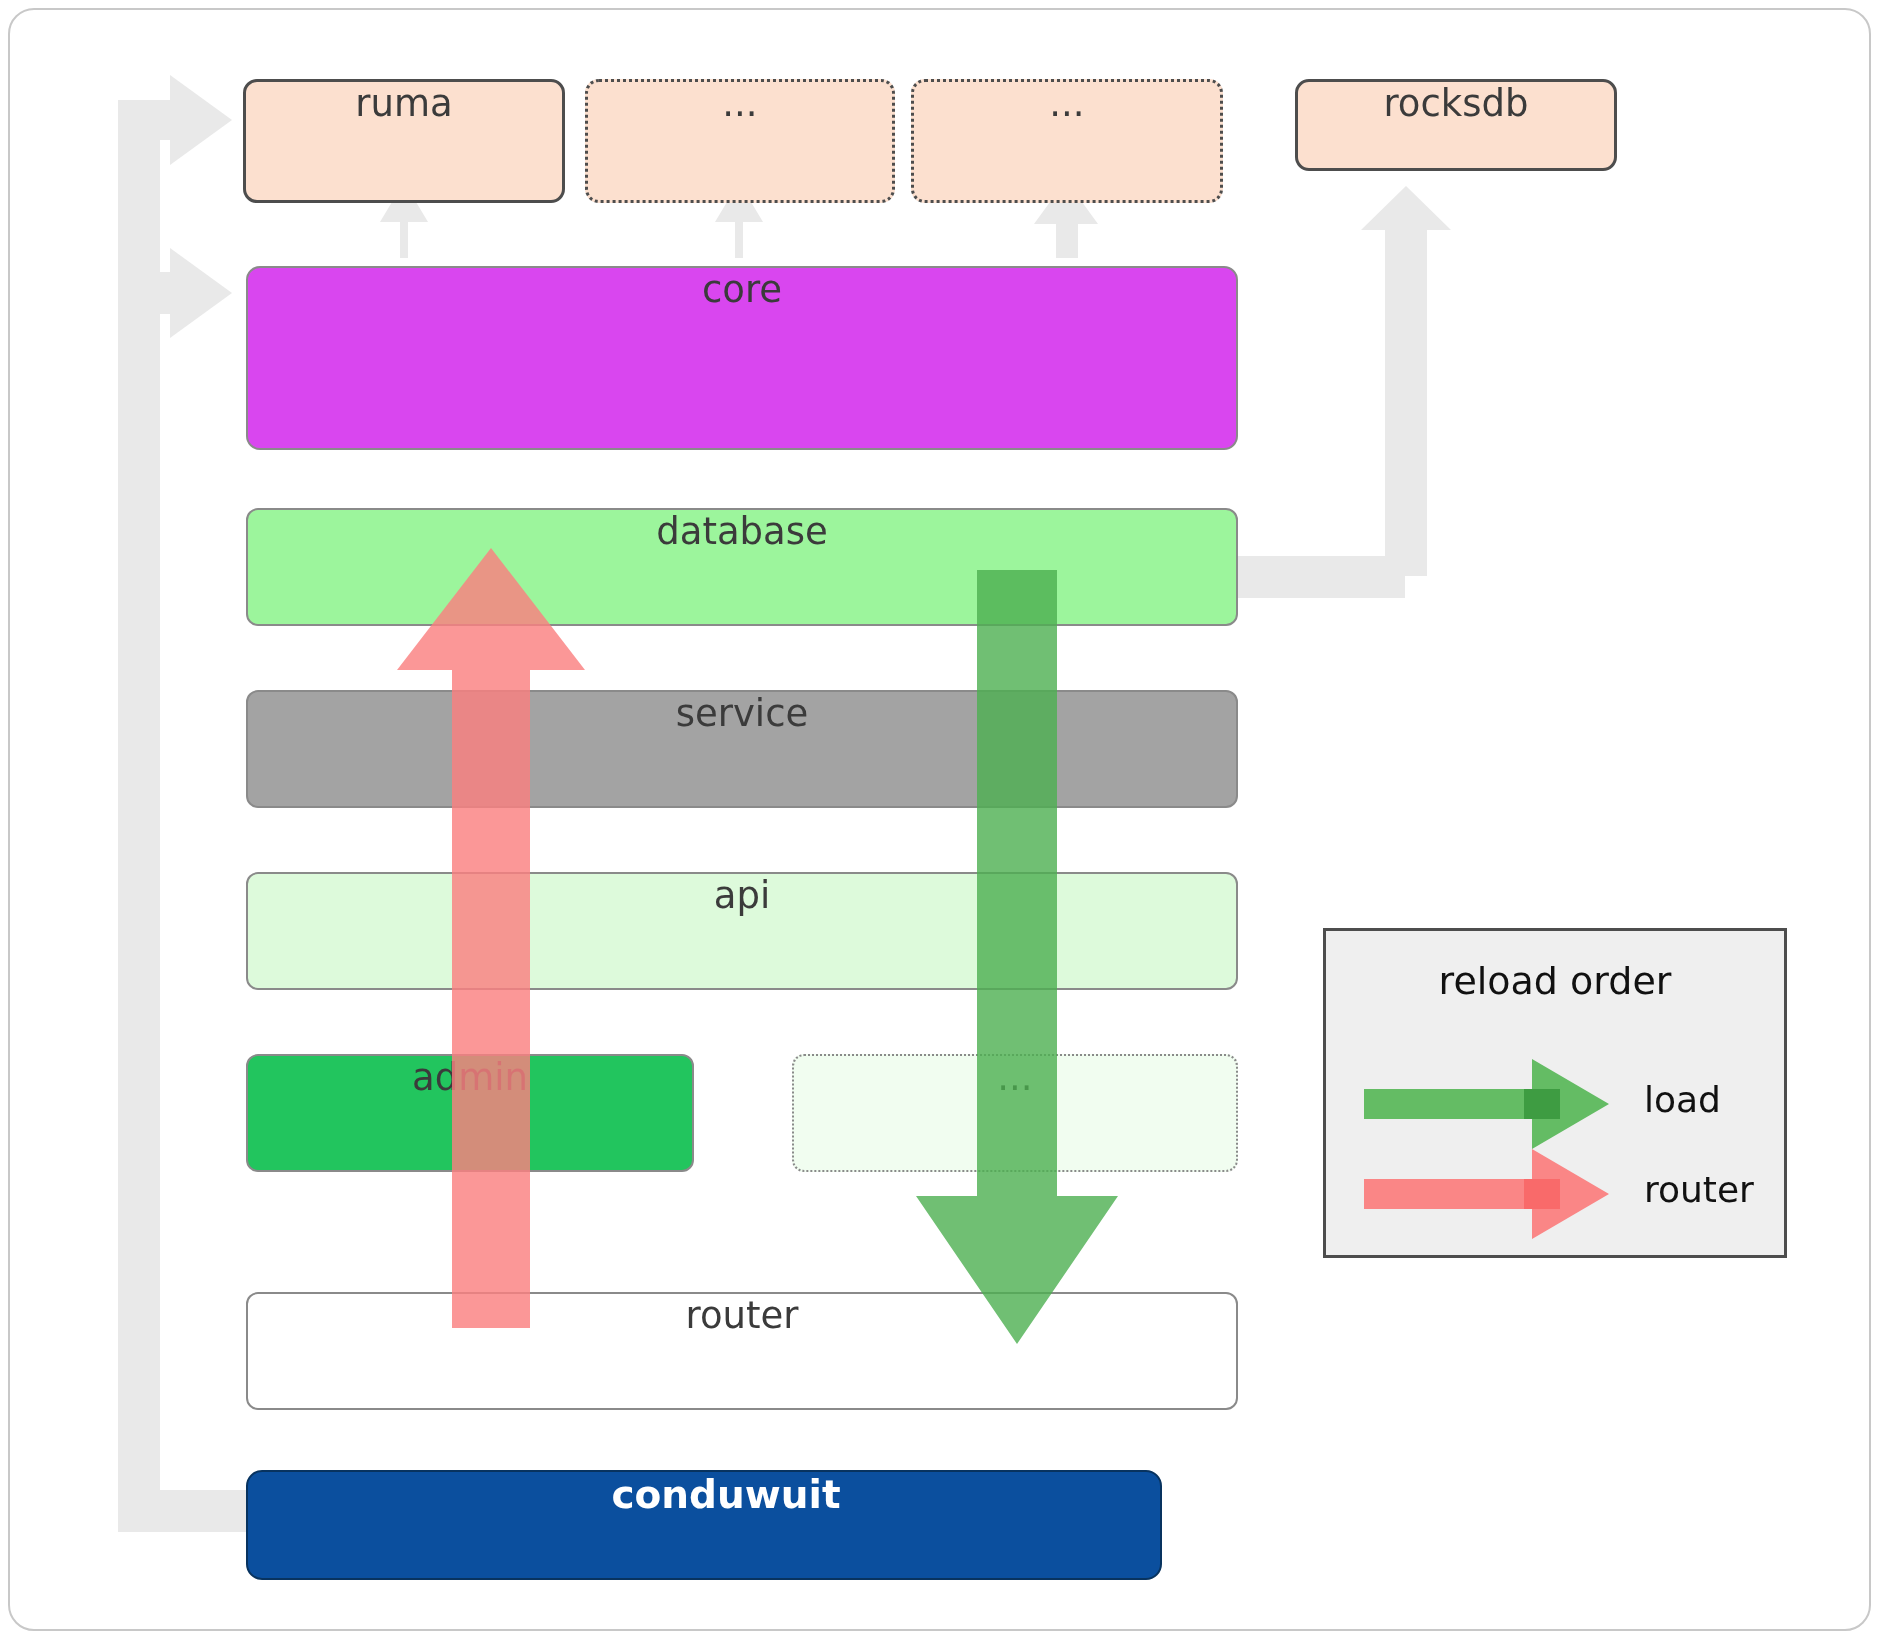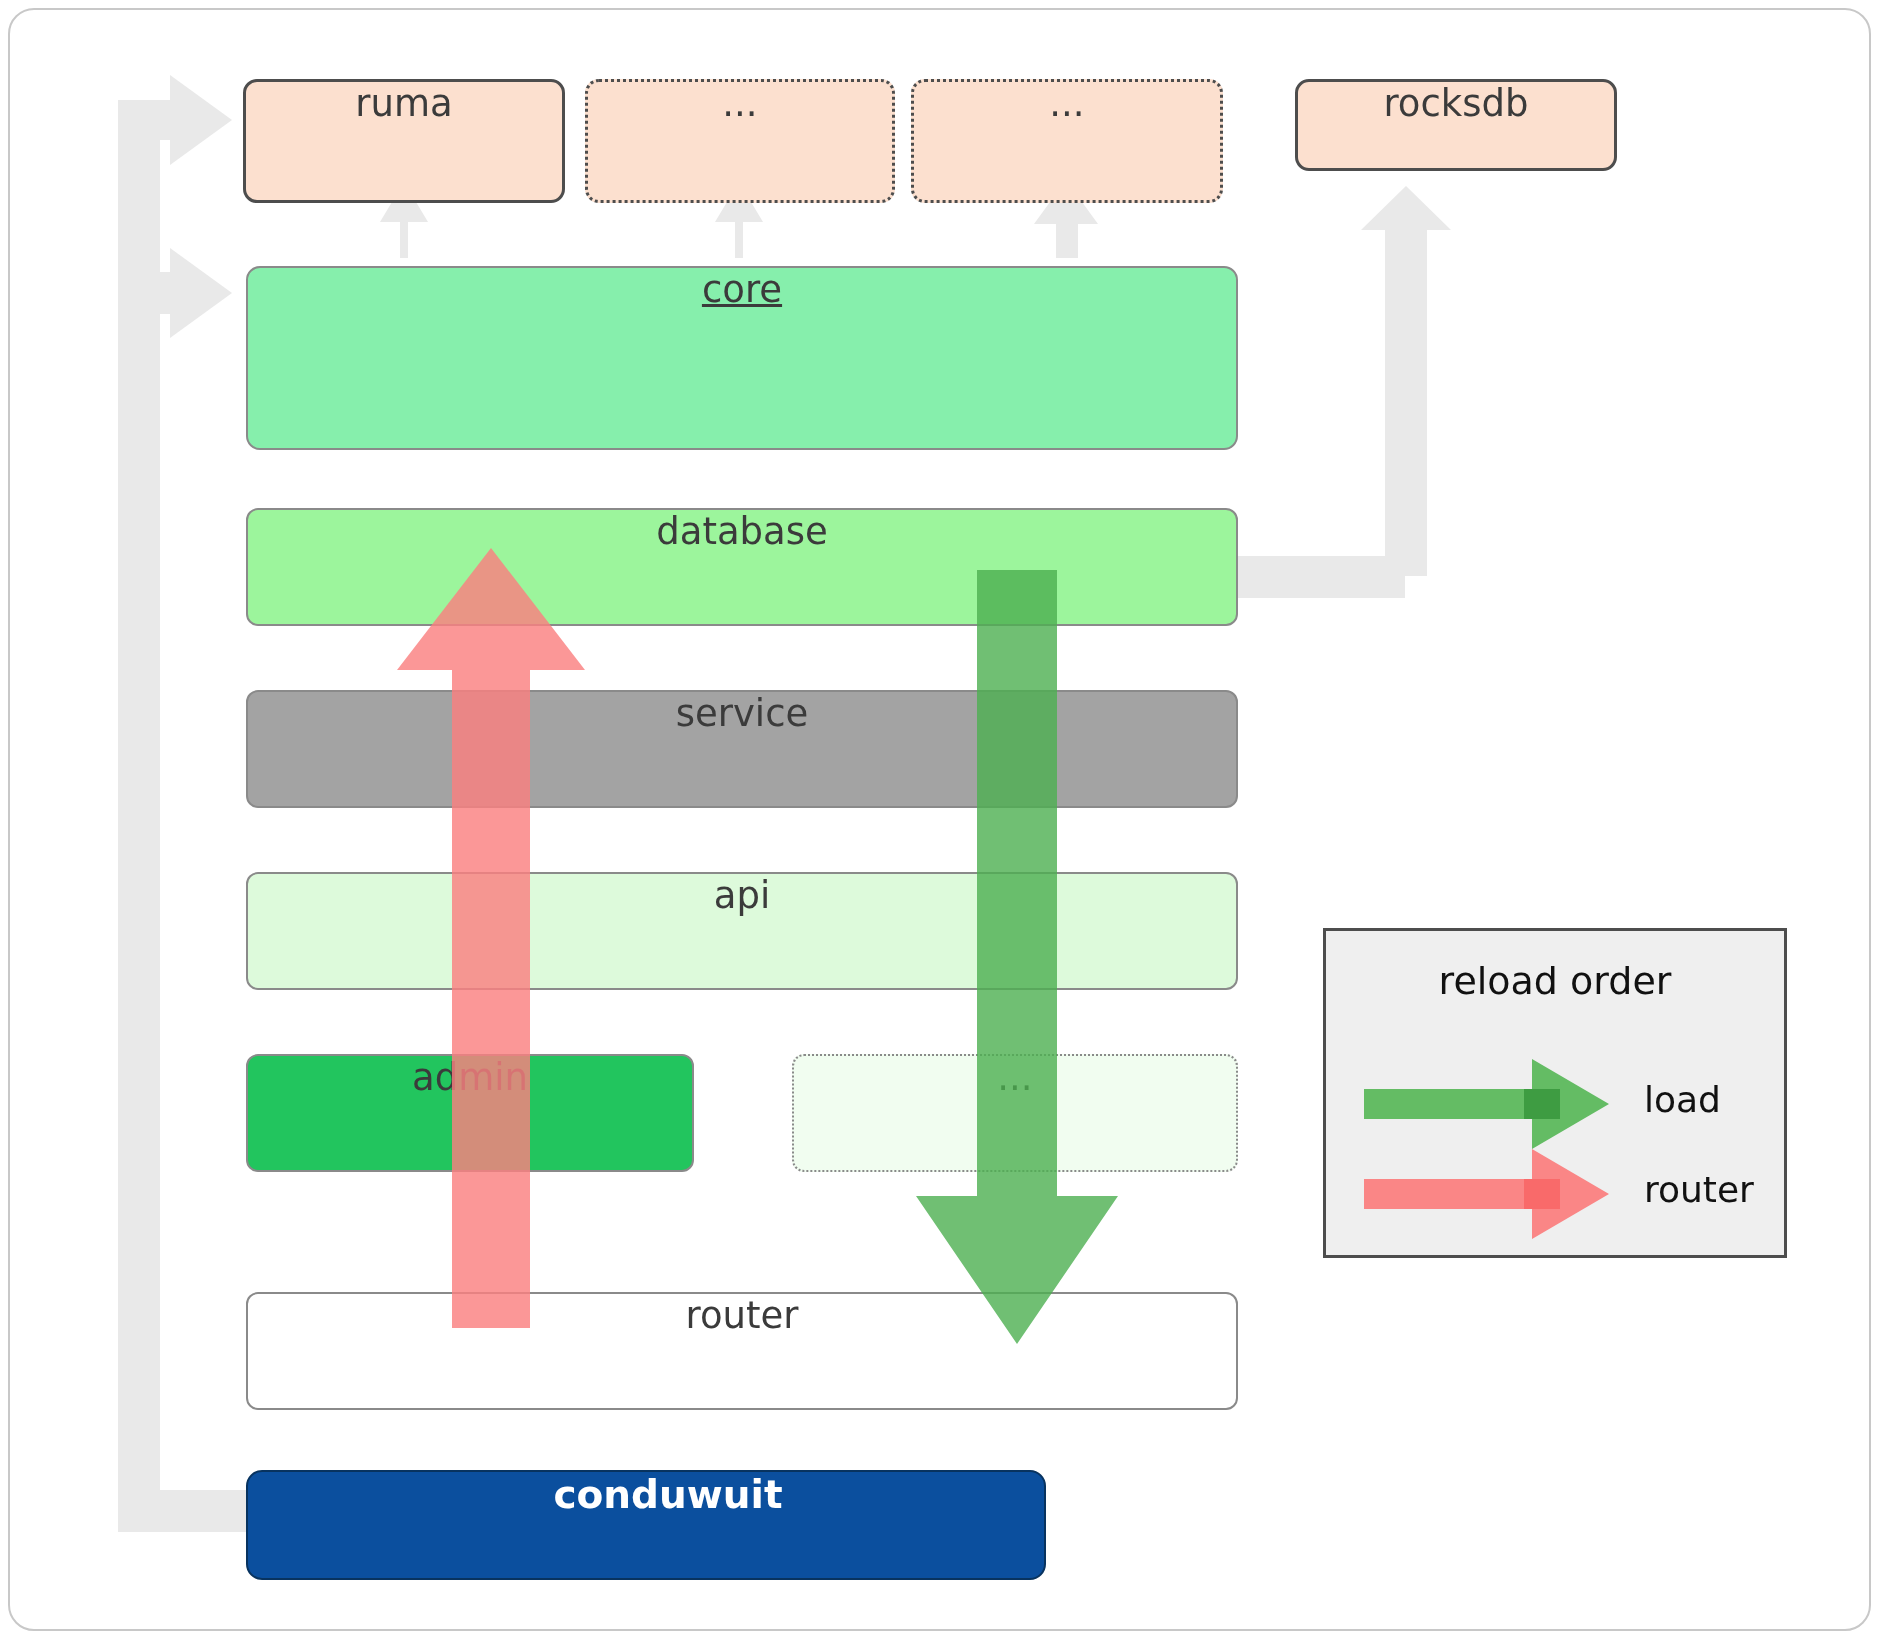--- a/index.html
+++ b/index.html
@@ -23,21 +23,21 @@
     display:flex;align-items:flex-start;justify-content:center;
     box-sizing:border-box;
     color:#3b3b3b;
     font-size:37px;
     border-radius:14px;
   }
   .solid{border:3px solid #4d4d4d;}
   .dotted{border:3px dotted #4d4d4d;}
   .thin{border:2px solid #8a8a8a;}
   .orange{background:#fce0cf;}
-  .blue{background:#86efac;text-decoration:underline;}
+  .blue{background:#d946ef;}
   .lay{border-radius:12px;}
   .svgwrap{position:absolute;left:0;top:0;width:1883px;height:1643px;pointer-events:none;}
   .legendbox{
     position:absolute;
     background:#efefef;
     border:3px solid #4d4d4d;
     box-sizing:border-box;
   }
   .legend-title{
     position:absolute;
@@ -135,21 +135,21 @@
       <polygon points="452,1328 530,1328 530,670 585,670 491,548 397,670 452,670"></polygon>
     </g>
   </svg>
 
   <svg class="svgwrap" viewBox="0 0 1883 1643">
     <g fill="#4caf50" opacity="0.80">
       <polygon points="977,570 1057,570 1057,1196 1118,1196 1017,1344 916,1196 977,1196"></polygon>
     </g>
   </svg>
 
-  <div class="node lay" style="left:246px;top:1470px;width:800px;height:110px;background:#0b4f9e;color:#ffffff;border:2px solid #08335f;font-size:39px;font-weight:bold;border-radius:16px;padding-left:44px;">
+  <div class="node lay" style="left:246px;top:1470px;width:916px;height:110px;background:#0b4f9e;color:#ffffff;border:2px solid #08335f;font-size:39px;font-weight:bold;border-radius:16px;padding-left:44px;">
     <span class="node-label">conduwuit</span>
   </div>
 
   <div class="legendbox" style="left:1323px;top:928px;width:464px;height:330px;">
     <div class="legend-title" style="top:28px;left:0;">reload order</div>
 
     <svg style="position:absolute;left:38px;top:128px;" width="260" height="90" viewBox="0 0 260 90">
       <polygon fill="#5cb85c" opacity="0.95" points="0,30 168,30 168,0 245,45 168,90 168,60 0,60"></polygon>
       <rect fill="#3e9c42" x="160" y="30" width="36" height="30"></rect>
     </svg>

